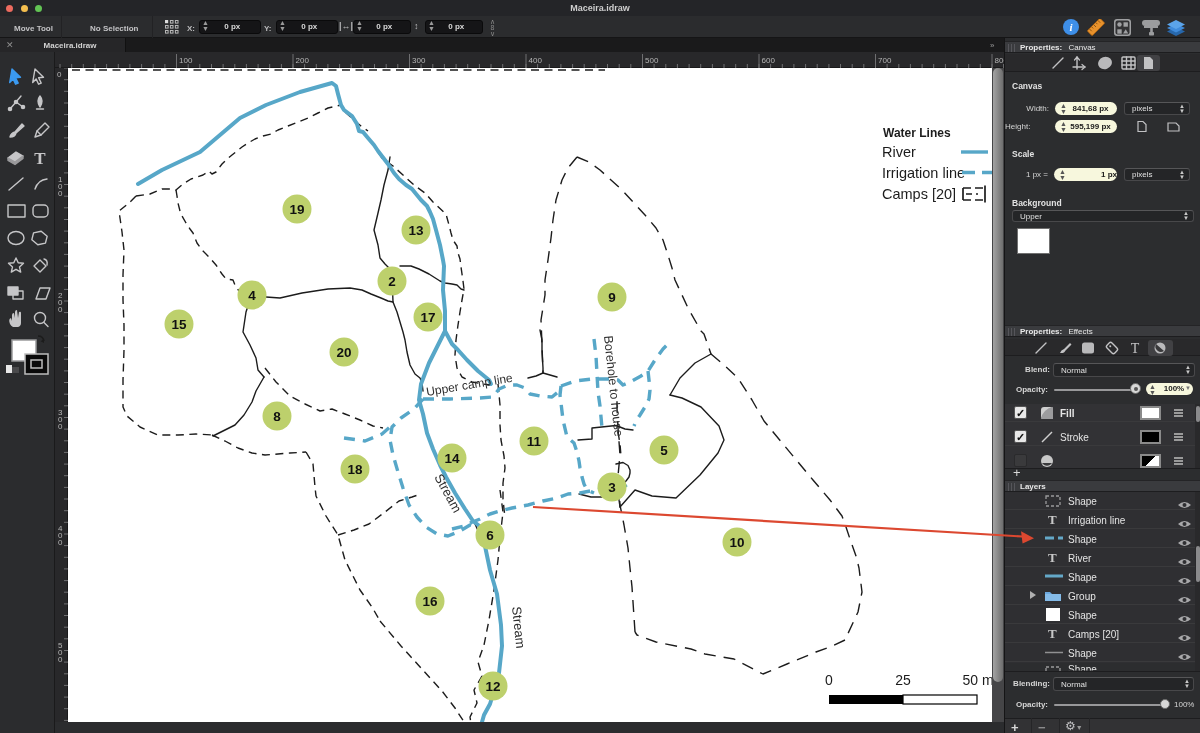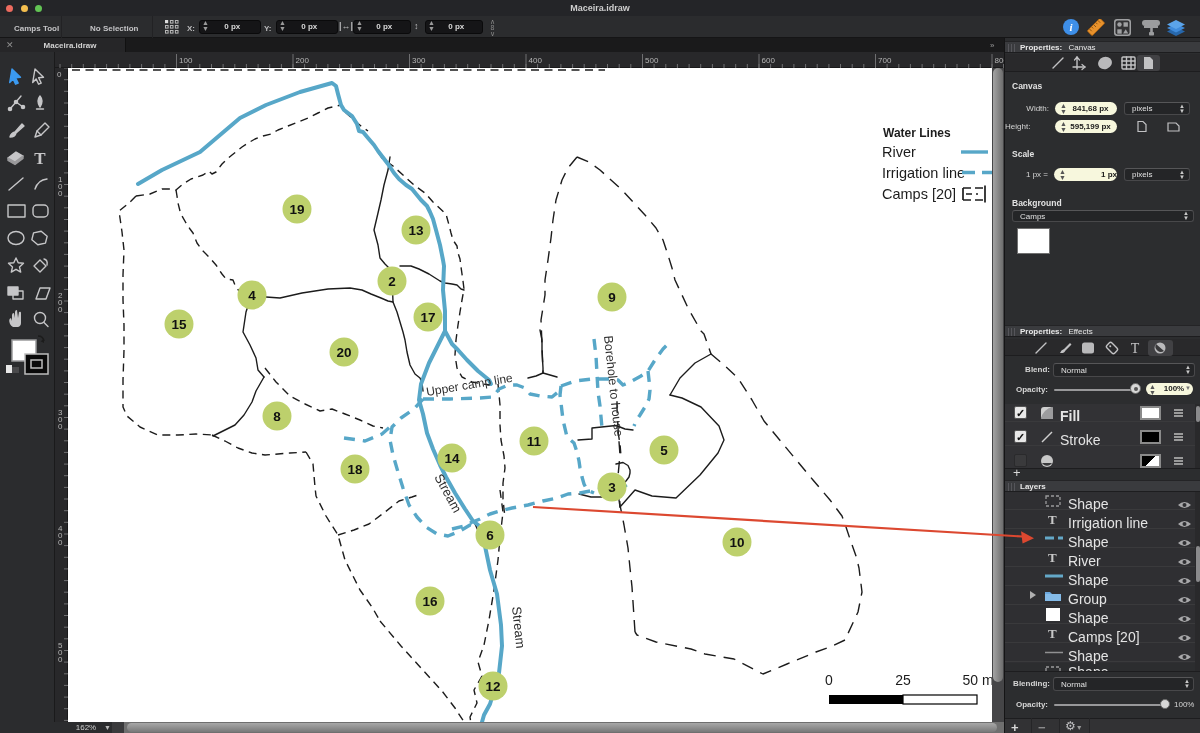--- a/index.html
+++ b/index.html
@@ -46,36 +46,36 @@
 .hdr::before{content:"";position:absolute;left:3px;top:2px;width:8px;height:8px;background:repeating-linear-gradient(90deg,#55555a 0 1px,transparent 1px 3px);}
 .rlabel{position:absolute;font-size:8.5px;font-weight:bold;color:#e2e2e2;}
 .cream{position:absolute;background:#f7f7dd;border-radius:7px;color:#1a1a1a;font-size:8px;font-weight:bold;text-align:center;padding-left:9px;}
 .dd{position:absolute;background:#242527;border:1px solid #48484a;border-top-color:#565658;border-radius:3px;color:#e0e0e0;font-size:8px;padding-left:7px;}
 .ddar{position:absolute;color:#c9c9c9;font-size:6px;line-height:5px;text-align:center;}
 .rtext{position:absolute;font-size:8px;color:#d5d5d5;}
 .chk{position:absolute;width:13px;height:13px;background:#e8e8e8;border-radius:2px;border:1px solid #555;color:#111;font-size:11px;line-height:12px;text-align:center;font-weight:bold;}
 .sw{position:absolute;width:21px;height:14px;border:2px solid #8a8a8a;}
 .ham{position:absolute;width:9px;height:1.5px;background:#9a9a9a;box-shadow:0 3px 0 #9a9a9a,0 6px 0 #9a9a9a;}
 .lrow{position:absolute;left:0;width:190px;height:18px;border-bottom:1px solid #3a3a3c;}
-.ltxt{position:absolute;left:63px;top:4px;font-size:14px;color:#e4e4e4;}
+.ltxt{position:absolute;left:63px;top:4px;font-size:10px;color:#e4e4e4;}
 .eye{position:absolute;left:172px;top:4px;}
 </style>
 </head>
 <body>
 <div id="app">
 
   <div class="abs" id="titlebar">
     <div class="tl" style="left:6px;background:#ed6b5f;"></div>
     <div class="tl" style="left:21px;background:#f5bf4f;"></div>
     <div class="tl" style="left:35px;background:#62c454;"></div>
     <div id="title">Maceira.idraw</div>
   </div>
 
   <div class="abs" id="toolbar">
-    <div class="tbtxt" style="left:14px;">Camps Tool</div>
+    <div class="tbtxt" style="left:14px;">Move Tool</div>
     <div class="tsep" style="left:61px;"></div>
     <div class="tbtxt" style="left:90px;">No Selection</div>
     <div class="tsep" style="left:152px;"></div>
     <svg class="abs" style="left:164px;top:3px;" width="16" height="16" viewBox="0 0 16 16">
       <g fill="none" stroke="#b9b9b9" stroke-width="1">
         <rect x="1" y="1" width="3.2" height="3.2" fill="#dcdcdc" stroke="none"></rect>
         <rect x="6.4" y="1.5" width="2.6" height="2.6"></rect>
           <rect x="11.4" y="1.5" width="2.6" height="2.6"></rect>
         <rect x="1.5" y="6.5" width="2.6" height="2.6"></rect>
           <rect x="6.4" y="6.5" width="2.6" height="2.6"></rect>
@@ -517,28 +517,20 @@
       <text x="978" y="685" font-size="14" fill="#1c1c1c" text-anchor="middle">50 m</text>
       <rect x="829" y="695" width="74" height="9" fill="#000"></rect>
       <rect x="903" y="695" width="74" height="9" fill="#fff" stroke="#000" stroke-width="1.2"></rect>
     </g>
   </svg>
   </div>
 
   <div class="abs" id="vscroll">
       <div id="vthumb"></div>
     </div>
-  <div class="abs" id="hscrollrow">
-    <div id="zoomlbl">162%</div>
-      <div id="zcaret">▼</div>
-    <div id="hcorner"></div>
-    <div id="hscrolltrack">
-        <div id="hthumb"></div>
-      </div>
-  </div>
 
   <div class="abs" id="rpanel">
 
     <div class="hdr" style="top:3px;"><b>Properties:</b> Canvas</div>
 
     <div class="abs" style="left:0;top:16px;width:196px;height:18px;background:#29292b;border-bottom:1px solid #1d1d1f;"></div>
     <svg class="abs" style="left:40px;top:17px;" width="130" height="16" viewBox="0 0 130 16">
       <rect x="92" y="0" width="23" height="16" rx="3" fill="#414144"></rect>
       <g stroke="#c2c2c4" fill="none" stroke-width="1.4" stroke-linecap="round">
         <line x1="8" y1="13" x2="18" y2="3"></line>
@@ -574,21 +566,21 @@
         <path d="M32 3 h8 l3 3 v5 h-11z"></path>
       </g>
     </svg>
     <div class="rlabel" style="left:7px;top:111px;">Scale</div>
     <div class="rtext" style="left:0px;top:132px;width:43px;text-align:right;">1 px =</div>
     <div class="cream" style="left:49px;top:130px;width:63px;height:13px;line-height:13px;text-align:right;">1 px</div>
     <div class="stepper" style="left:54px;top:131px;color:#555;">▲<br>▼</div>
     <div class="dd" style="left:119px;top:130px;width:66px;height:13px;line-height:12px;">pixels</div>
     <div class="ddar" style="left:174px;top:132px;">▲<br>▼</div>
     <div class="rlabel" style="left:7px;top:160px;">Background</div>
-    <div class="dd" style="left:7px;top:172px;width:182px;height:12px;line-height:11px;">Camps</div>
+    <div class="dd" style="left:7px;top:172px;width:182px;height:12px;line-height:11px;">Upper</div>
     <div class="ddar" style="left:178px;top:173px;">▲<br>▼</div>
     <div class="abs" style="left:12px;top:190px;width:33px;height:26px;background:#fff;border:1px solid #707070;"></div>
 
     <div class="hdr" style="top:287px;"><b>Properties:</b> Effects</div>
     <div class="abs" style="left:0;top:301px;width:196px;height:17px;background:#29292b;border-bottom:1px solid #1d1d1f;"></div>
     <svg class="abs" style="left:25px;top:302px;" width="150" height="16" viewBox="0 0 150 16">
       <rect x="118" y="0" width="25" height="16" rx="3" fill="#414144"></rect>
       <g stroke="#c2c2c4" fill="none" stroke-width="1.4" stroke-linecap="round">
         <line x1="6" y1="13" x2="16" y2="3"></line>
         <path d="M30 13 q1-3 4-4 l6-6 1.5 1.5 -6 6 q-1 3-5.5 2.5z" fill="#c2c2c4" stroke="none"></path>

